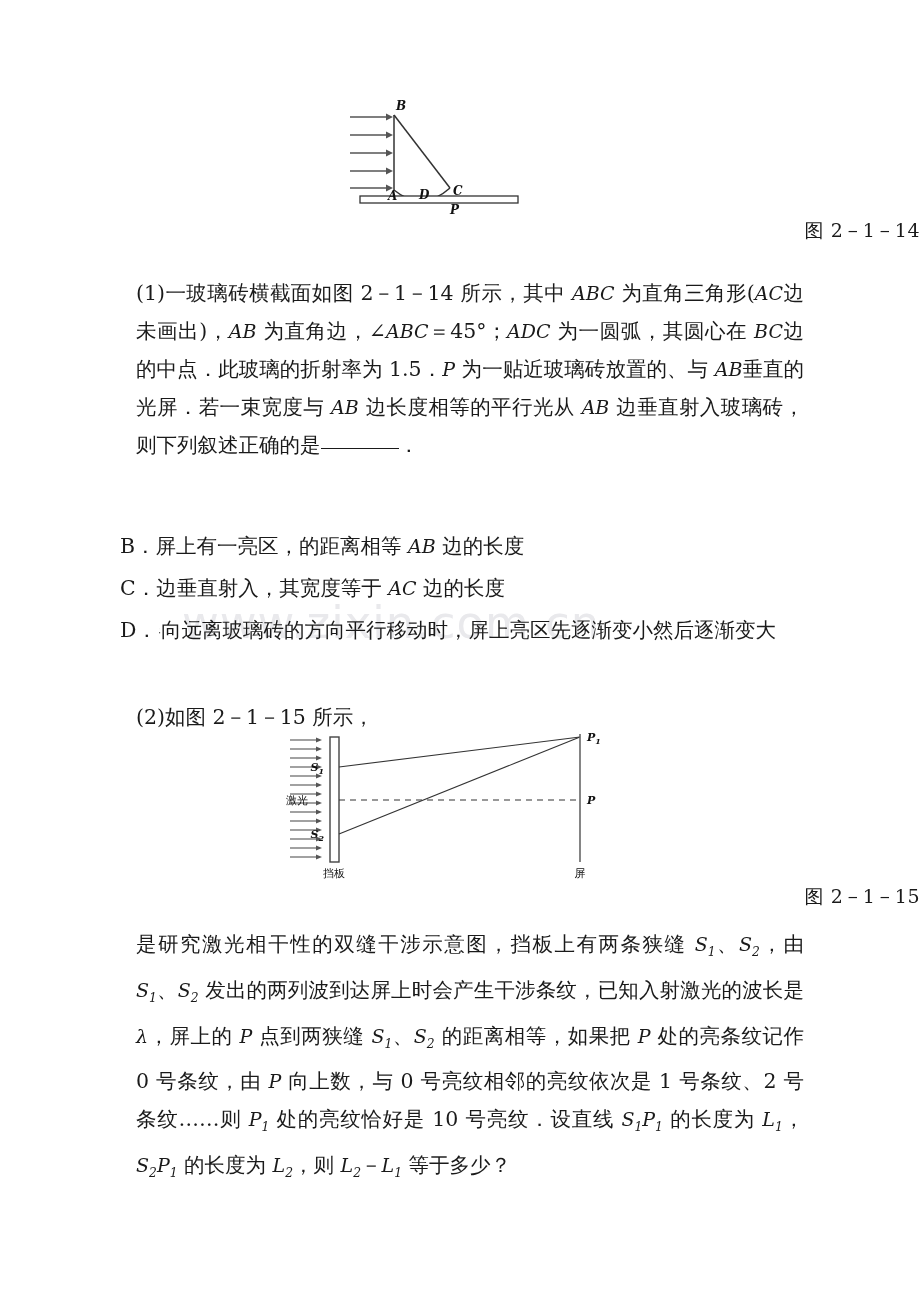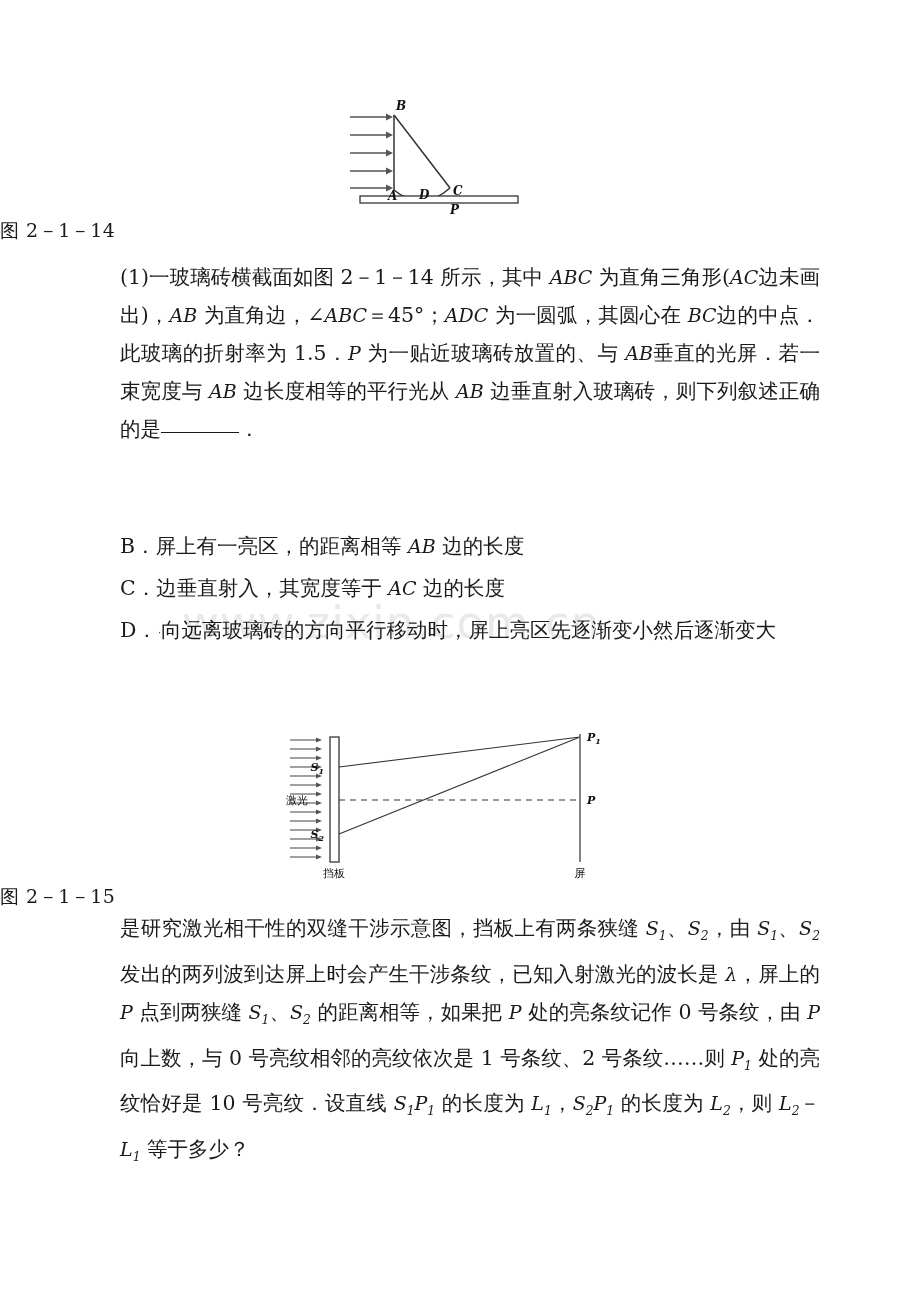--- a/index.html
+++ b/index.html
@@ -42,40 +42,40 @@
   .fig1-wrap {
     position: absolute;
     left: 0;
     top: 95px;
     width: 920px;
     z-index: 2;
   }
   .fig1-svg { display: block; margin: 0 auto; }
 
   .caption {
-    text-align: left;
+    text-align: right;
     font-size: 19px;
     font-family: "DejaVu Serif", "Liberation Serif", serif;
     color: #1a1a1a;
     letter-spacing: 0.5px;
   }
   .cap1 { position: absolute; left:0; top: 218px; width: 920px; z-index:2;}
   .cap2 { position: absolute; left:0; top: 884px; width: 920px; z-index:2;}
 
   
   .text-block {
     position: absolute;
     left: 120px;
     width: 700px;
     font-size: 20.5px;
     line-height: 38px;
     text-align: justify;
     z-index: 2;
   }
-  .para { margin: 0; }
+  .para { margin: 16px; }
   .it { font-style: italic; font-size: 19px; }
   .blank {
     display: inline-block;
     width: 78px;
     border-bottom: 1px solid #1a1a1a;
     vertical-align: 3px;
   }
   sub { font-size: 0.65em; }
 
   .opts { position: absolute; left: 120px; width: 720px; z-index: 2; font-size: 20.5px; line-height: 38px;}
@@ -147,20 +147,23 @@
     <p class="opt"><span>C．</span><span>边垂直射入，其宽度等于 </span><span class="it">AC</span><span> 边的长度</span></p>
   </div>
 
   <div class="opts" style="top:611px; width:706px;">
     <p class="opt" style="text-indent:0;">当屏向远离玻璃砖的方向平行移动时，屏上亮区先逐渐变小然后逐渐变大</p>
   </div>
   <div class="opts" style="top:611px; width:706px; pointer-events:none;">
     <span style="position:absolute;left:0;top:0;background:#fff;padding-right:2px;">D．</span>
   </div>
 
+  <div class="text-block" style="top:682px;">
+    <p class="para">(2)如图 2－1－15 所示，</p>
+  </div>
 
   <div class="fig2-wrap">
     <svg class="fig2-svg" width="420" height="160" viewBox="0 0 420 160">
 
       <g stroke="#555" stroke-width="1.1" fill="none">
         <line x1="40" y1="18" x2="66" y2="18"></line>
         <line x1="40" y1="27" x2="66" y2="27"></line>
         <line x1="40" y1="36" x2="66" y2="36"></line>
         <line x1="40" y1="45" x2="66" y2="45"></line>
         <line x1="40" y1="54" x2="66" y2="54"></line>

